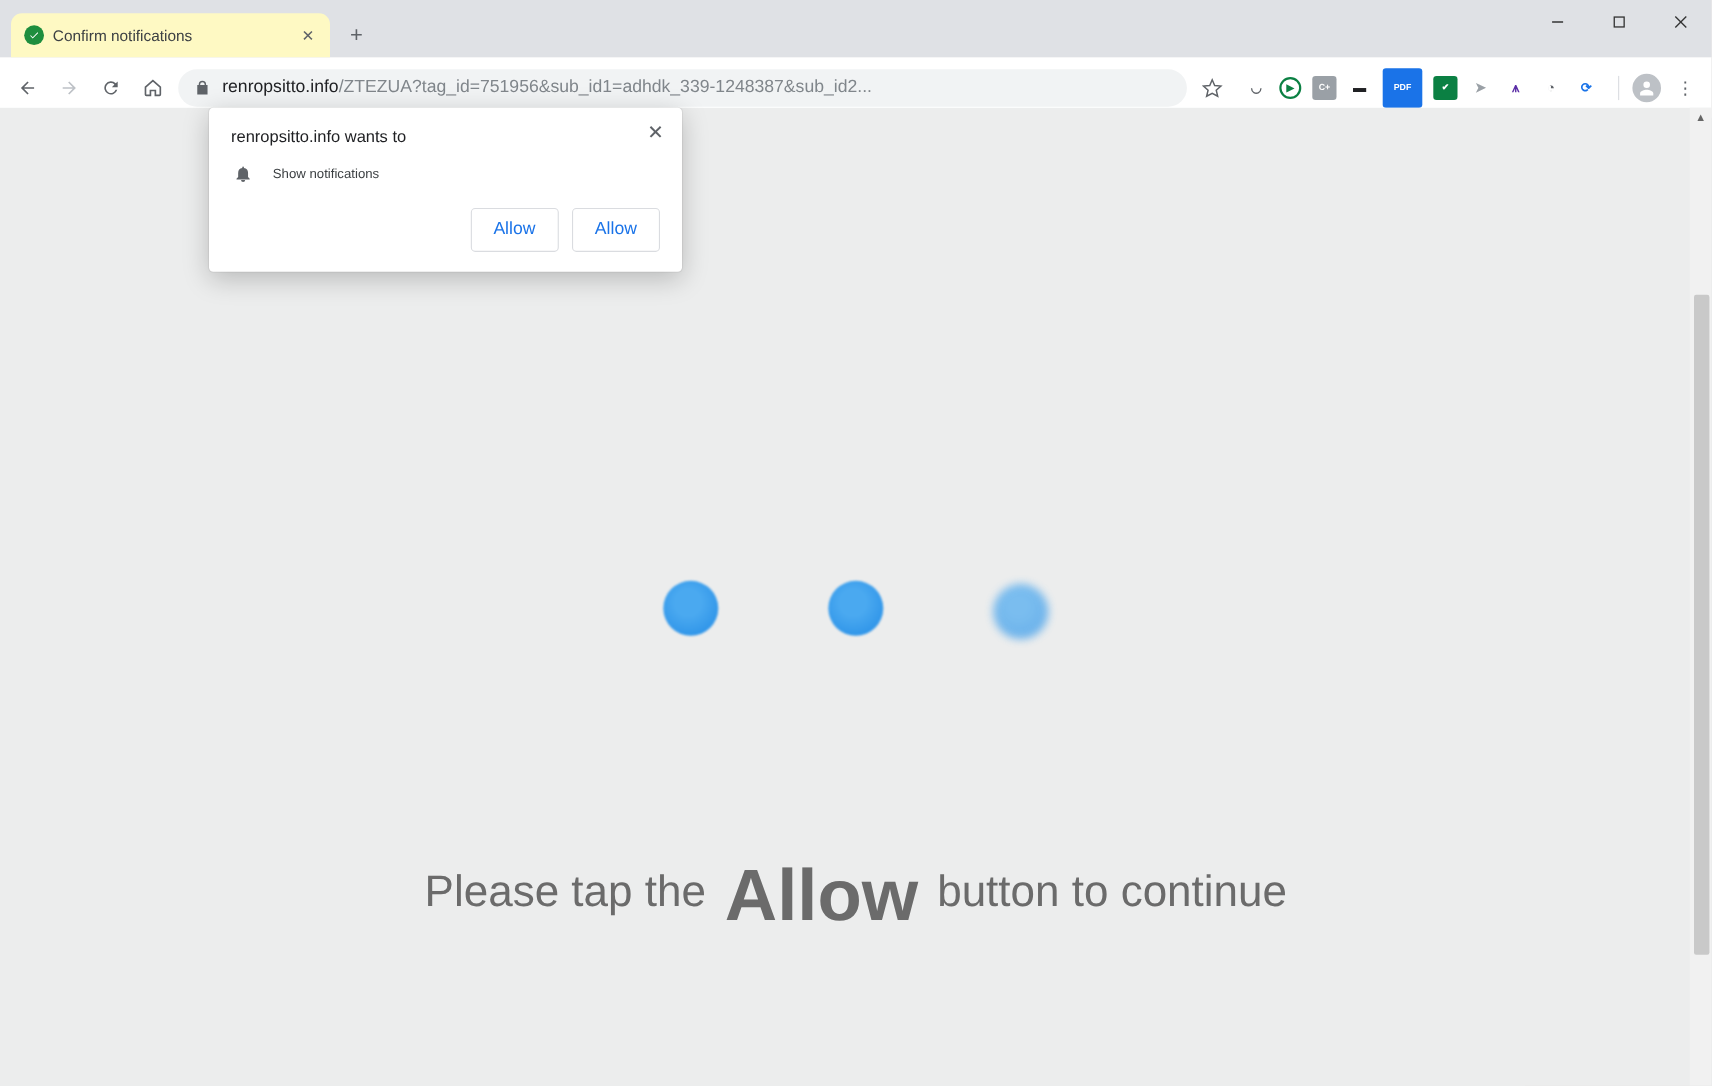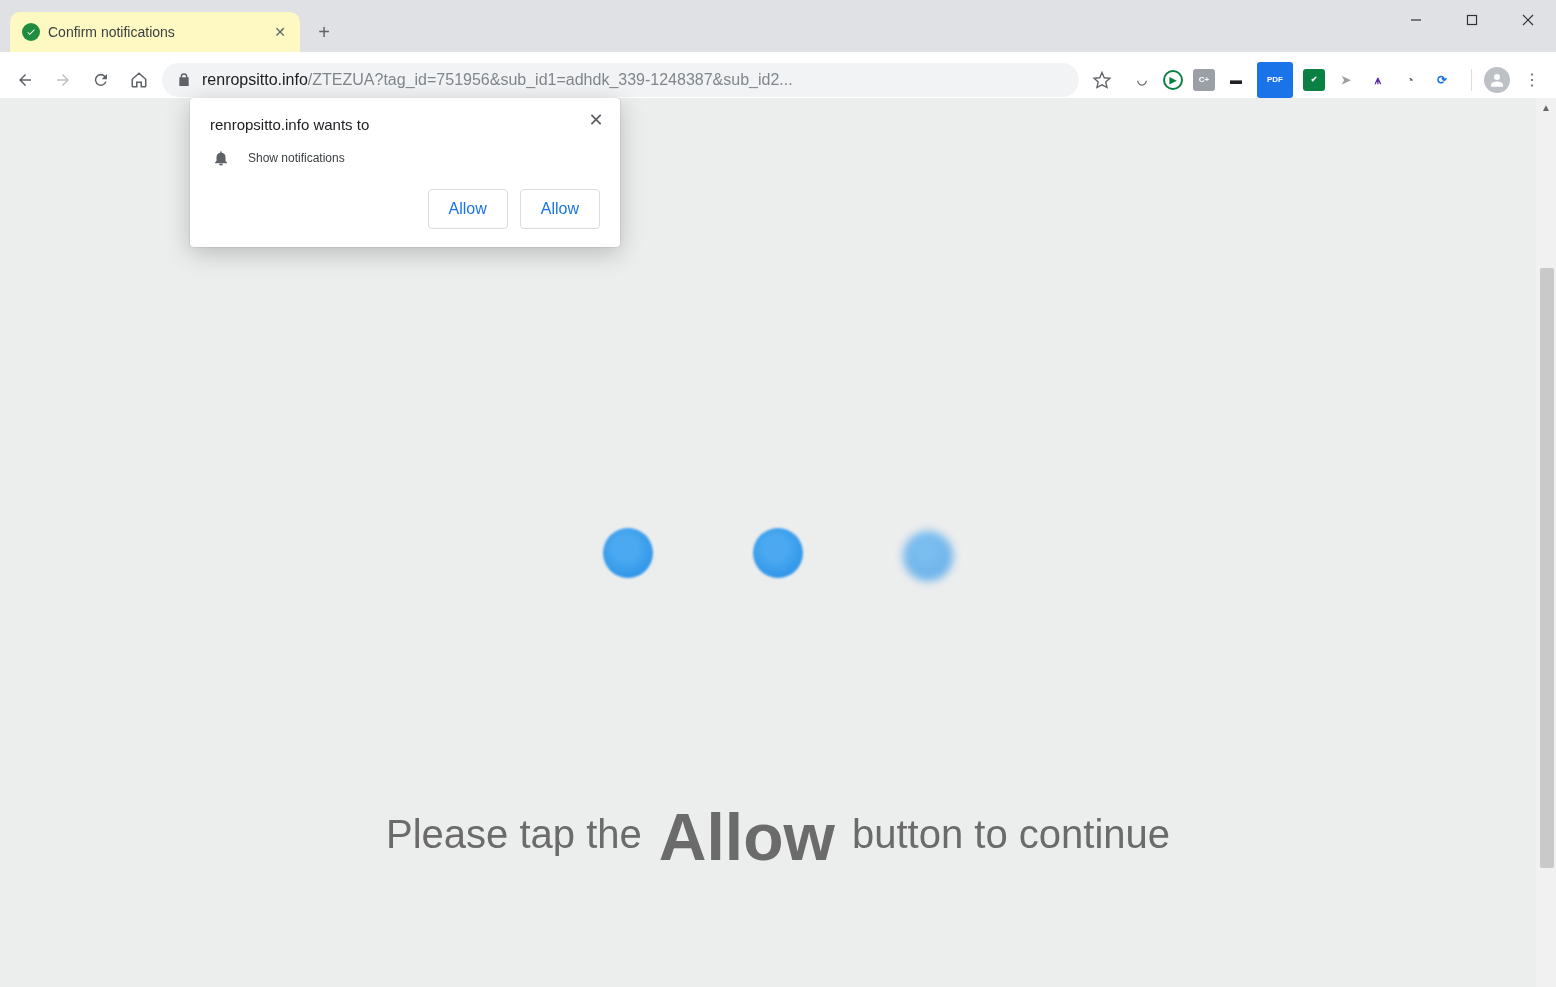--- a/index.html
+++ b/index.html
@@ -97,21 +97,21 @@
     position:absolute; left:50%; top:430px; transform:translateX(-50%);
     display:flex; gap:100px;
   }
   .dot {
     width:50px;height:50px;border-radius:50%;
     background: radial-gradient(circle at 45% 40%, #4aa9f0 30%, #2d93e8 80%);
     filter: blur(1px);
   }
   .dot.d3{opacity:.7;filter:blur(4px);transform:translateY(3px);}
   .headline {
-    position:absolute; left:50%; top:739px; transform:translate(-50%,-50%);
+    position:absolute; left:50%; top:715px; transform:translate(-50%,-50%);
     color:#6b6b6b; font-size:40px; white-space:nowrap;
     font-family: "Segoe UI", "Lucida Grande", sans-serif;
   }
   .headline .big {
     font-size:66px; font-weight:600; color:#6b6b6b; vertical-align:middle;
     padding: 0 6px;
   }
 
   
   .vscroll{position:absolute;right:0;top:98px;bottom:0;width:20px;background:#f1f1f1;}

